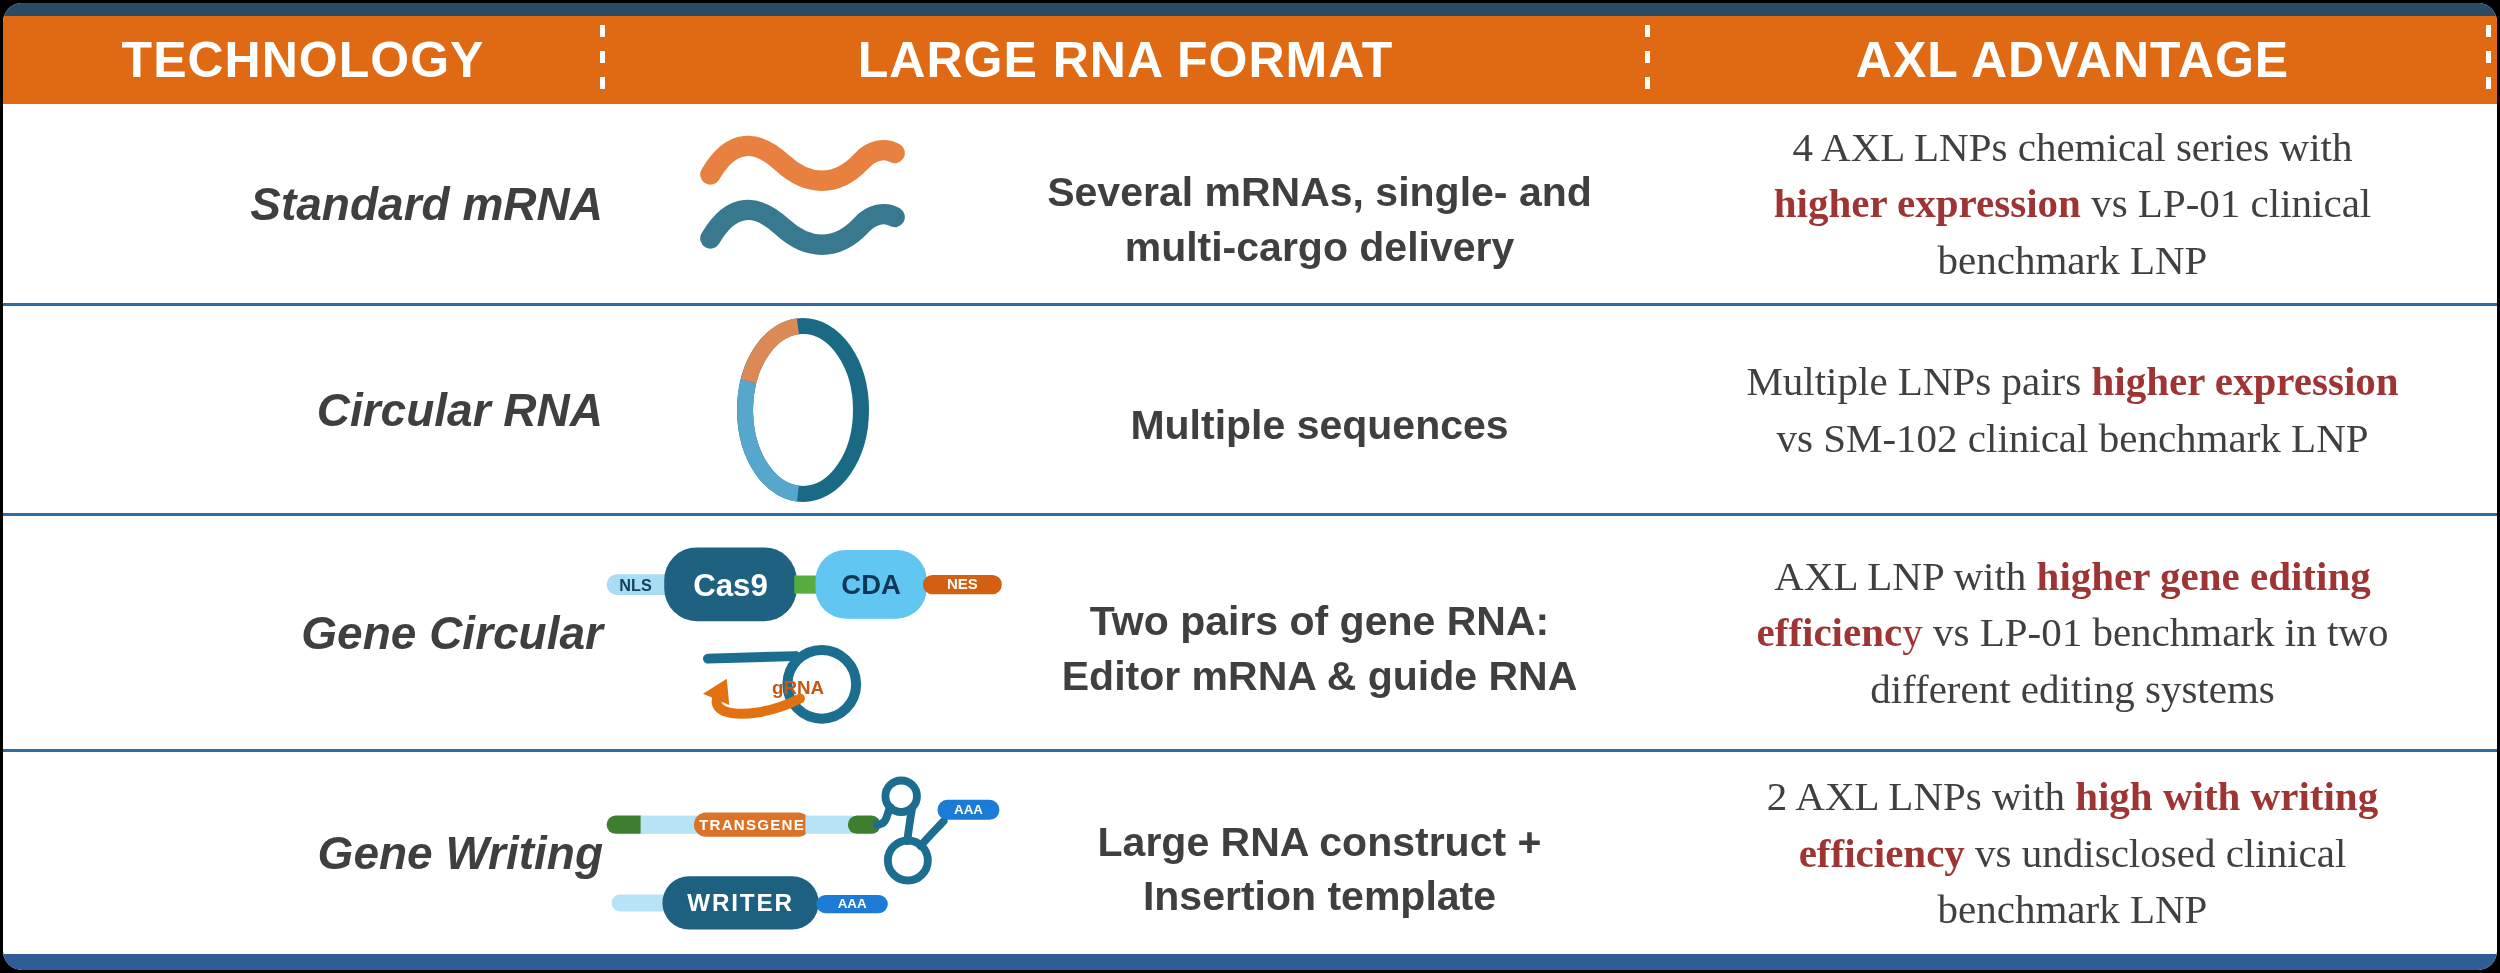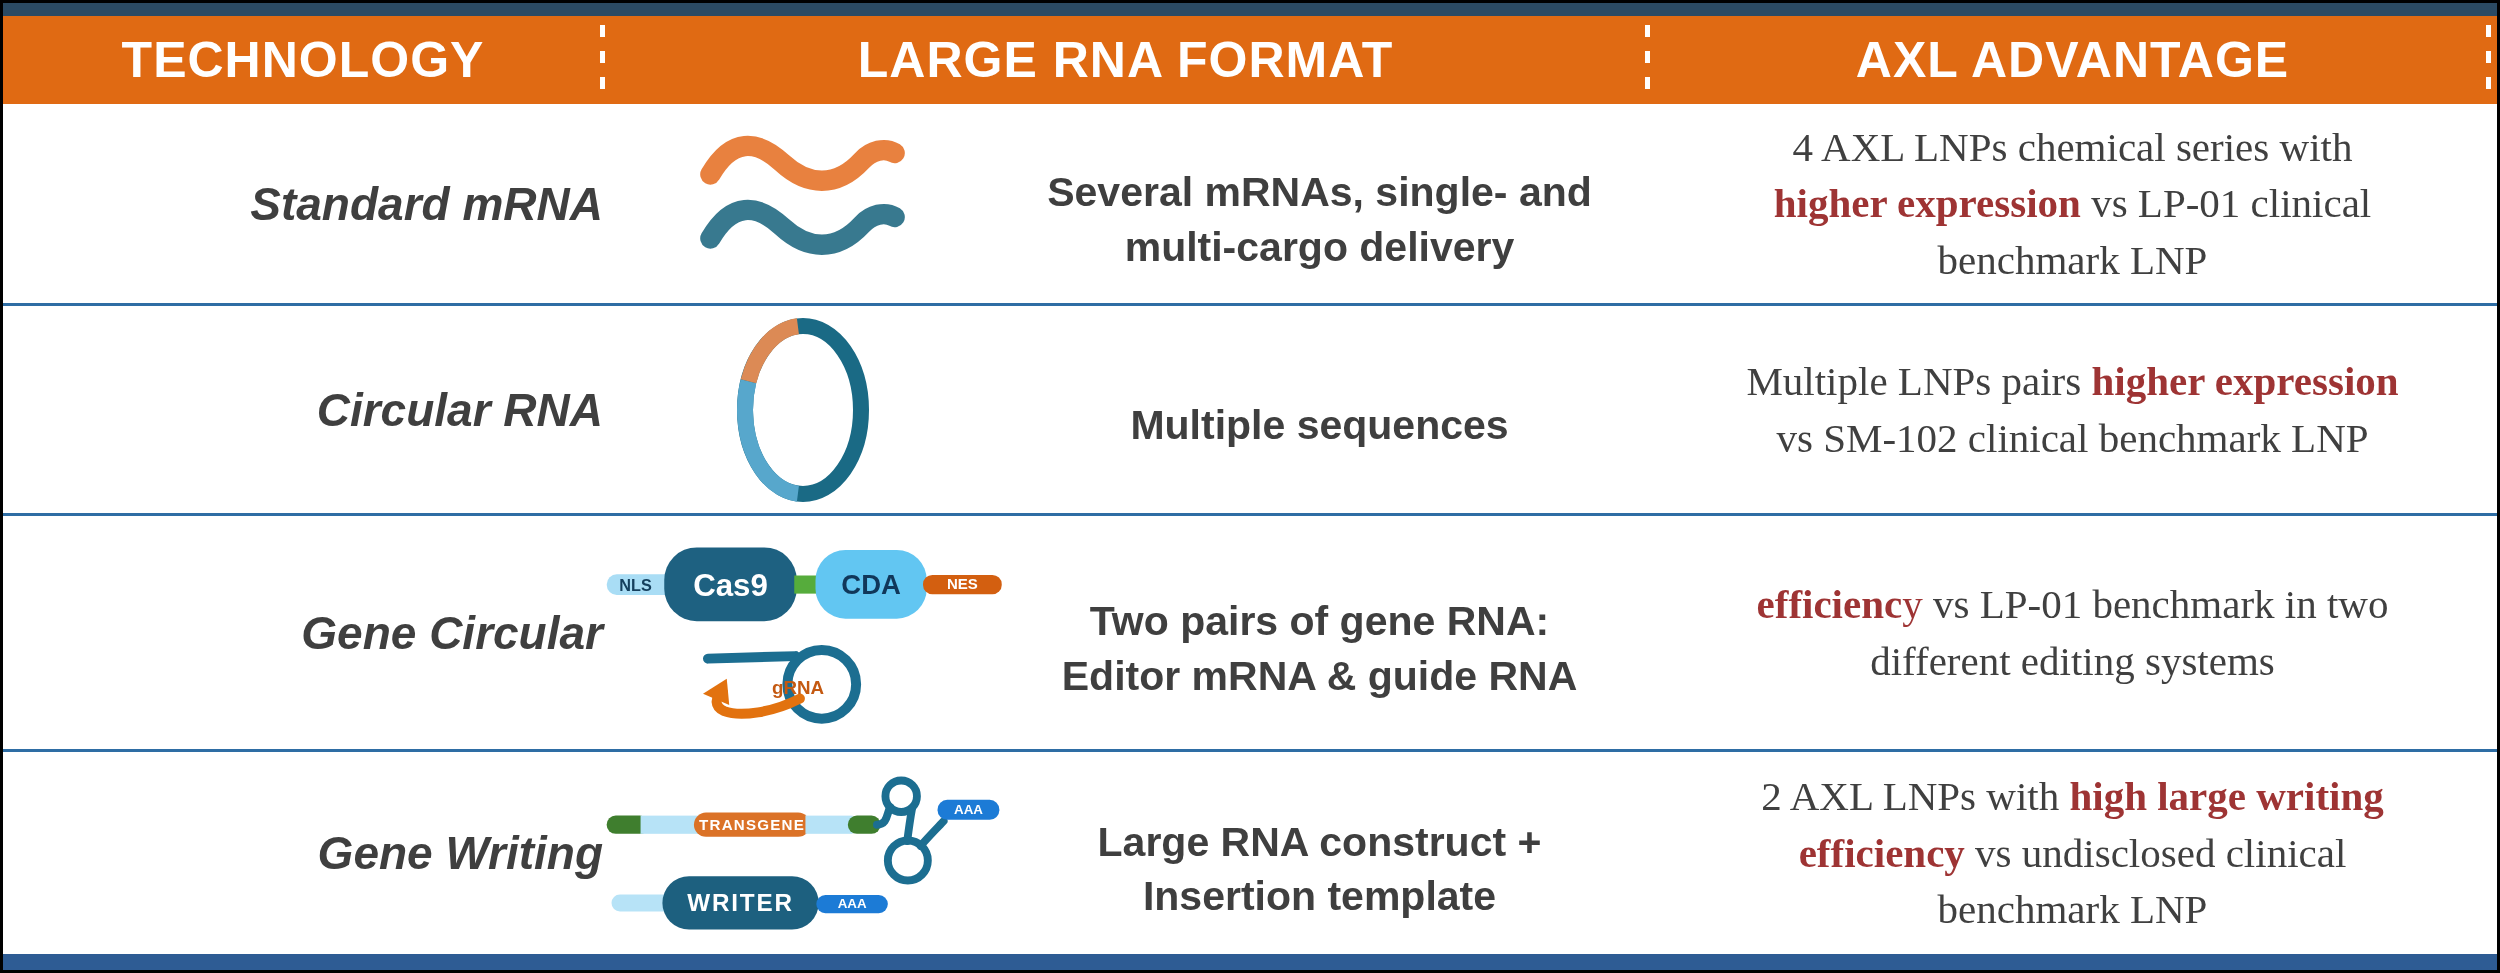--- a/index.html
+++ b/index.html
@@ -1,18 +1,18 @@
 <!DOCTYPE html>
 <html><head>
 <meta charset="utf-8">
 <style>
   html,body{margin:0;padding:0;background:#ffffff;}
   .frame{width:2500px;height:973px;background:#000;padding:3px;box-sizing:border-box;
          font-family:"Liberation Sans",sans-serif;}
-  .panel{width:100%;height:100%;background:#fff;display:flex;flex-direction:column;overflow:hidden;}
+  .panel{width:100%;height:100%;background:#fff;display:flex;flex-direction:column;overflow:hidden;border-radius:19px;}
   .topbar{height:13px;background:#2B4A63;flex:0 0 auto;}
   .header{height:88px;background:#E06A13;display:grid;grid-template-columns:600px 1045px 1fr;
           align-items:center;position:relative;flex:0 0 auto;}
   .hcell{text-align:center;color:#fff;font-weight:700;font-size:50px;letter-spacing:1px;}
   .vdots{position:absolute;top:9px;bottom:9px;width:5px;
          background:repeating-linear-gradient(to bottom,#fff 0 12px,transparent 12px 26px);}
   .rows{flex:1 1 auto;display:flex;flex-direction:column;}
   .row{display:grid;grid-template-columns:600px 1045px 1fr;align-items:center;box-sizing:border-box;}
   .row + .row{border-top:3px solid #2E6DA4;}
   .r1{height:199px}.r2{height:210px}.r3{height:236px}.r4{height:205px}
@@ -108,20 +108,21 @@
               <polygon points="198,238 160,262 202,280" fill="#E2720F"></polygon>
               <text x="312" y="262" font-size="30" font-weight="bold" fill="#C45911" text-anchor="middle">gRNA</text>
             </svg>
           </div>
           <div class="fmt-text">
             <div>Two pairs of gene RNA:</div>
             <div>Editor mRNA &amp; guide RNA</div>
           </div>
         </div>
         <div class="adv">
+          <div class="adv-line"><span class="seg">AXL LNP with </span><span class="seg hl">higher gene editing</span></div>
           <div class="adv-line"><span class="seg hl">efficienc</span><span class="seg hly">y</span><span class="seg"> vs LP-01 benchmark in two</span></div>
           <div class="adv-line"><span class="seg">different editing systems</span></div>
         </div>
       </div>
 
       <div class="row r4">
         <div class="cell tech">Gene Writing</div>
         <div class="format">
           <div class="icon-box">
             <svg width="400" height="161" viewBox="0 0 660 265">
@@ -144,21 +145,21 @@
               <rect x="352" y="201" width="118" height="30" rx="15" fill="#1C7BD6"></rect>
               <text x="411" y="223" font-size="22" font-weight="bold" fill="#ffffff" text-anchor="middle">AAA</text>
             </svg>
           </div>
           <div class="fmt-text">
             <div>Large RNA construct +</div>
             <div>Insertion template</div>
           </div>
         </div>
         <div class="adv">
-          <div class="adv-line"><span class="seg">2 AXL LNPs with </span><span class="seg hl">high large writing</span></div>
+          <div class="adv-line"><span class="seg">2 AXL LNPs with </span><span class="seg hl">high with writing</span></div>
           <div class="adv-line"><span class="seg hl">efficiency</span><span class="seg"> vs undisclosed clinical</span></div>
           <div class="adv-line"><span class="seg">benchmark LNP</span></div>
         </div>
       </div>
 
     </div>
 
     <div class="bottombar"></div>
   </div>
 </div>

